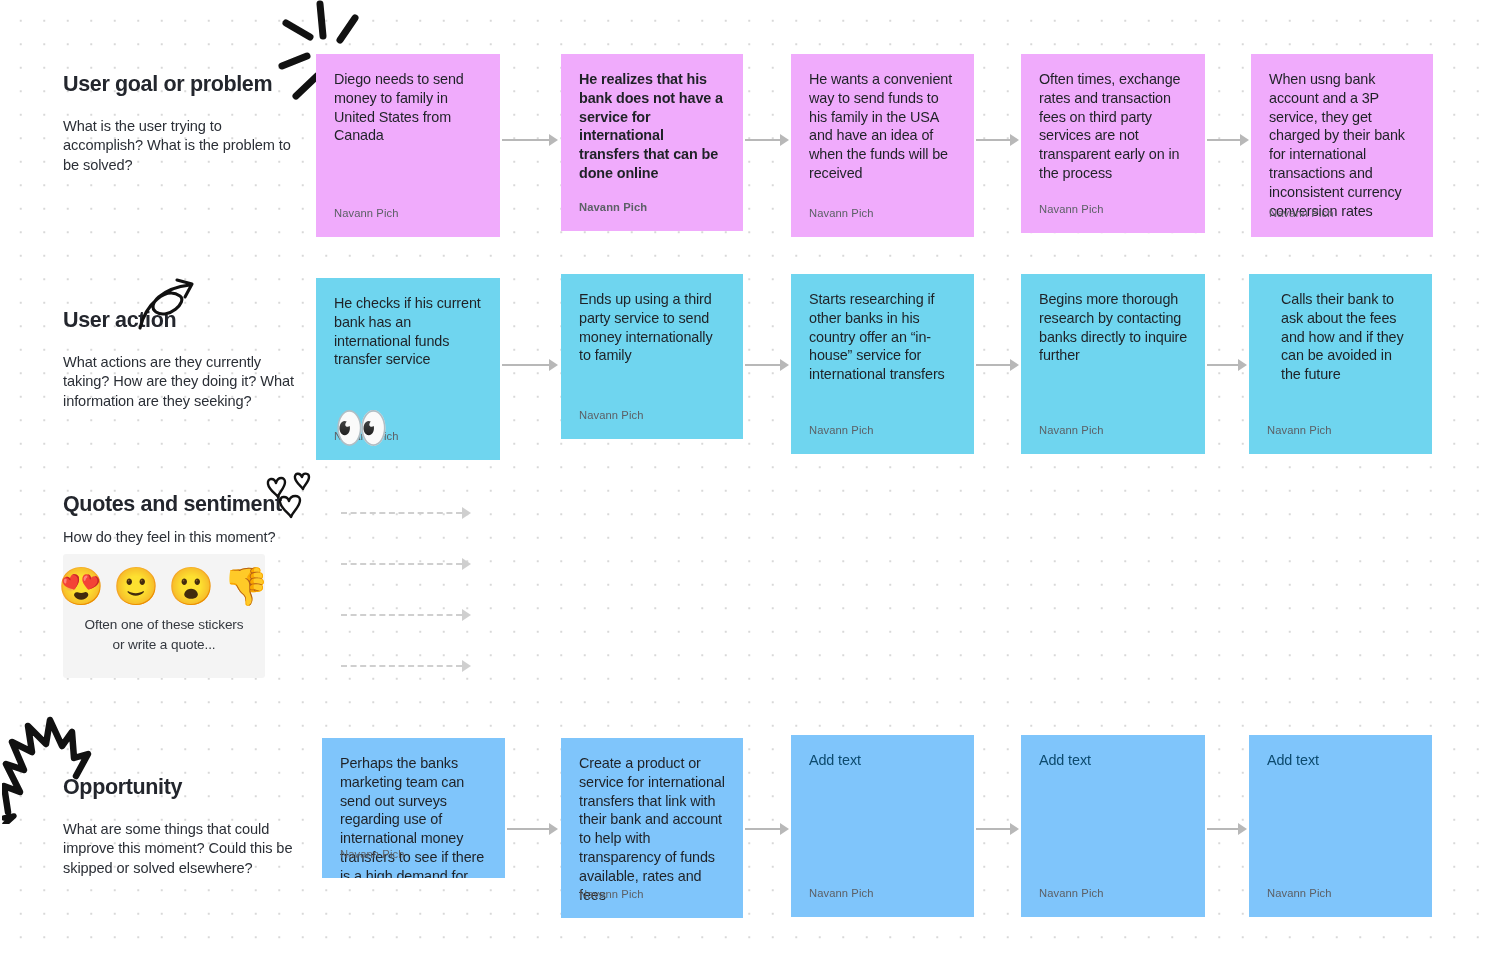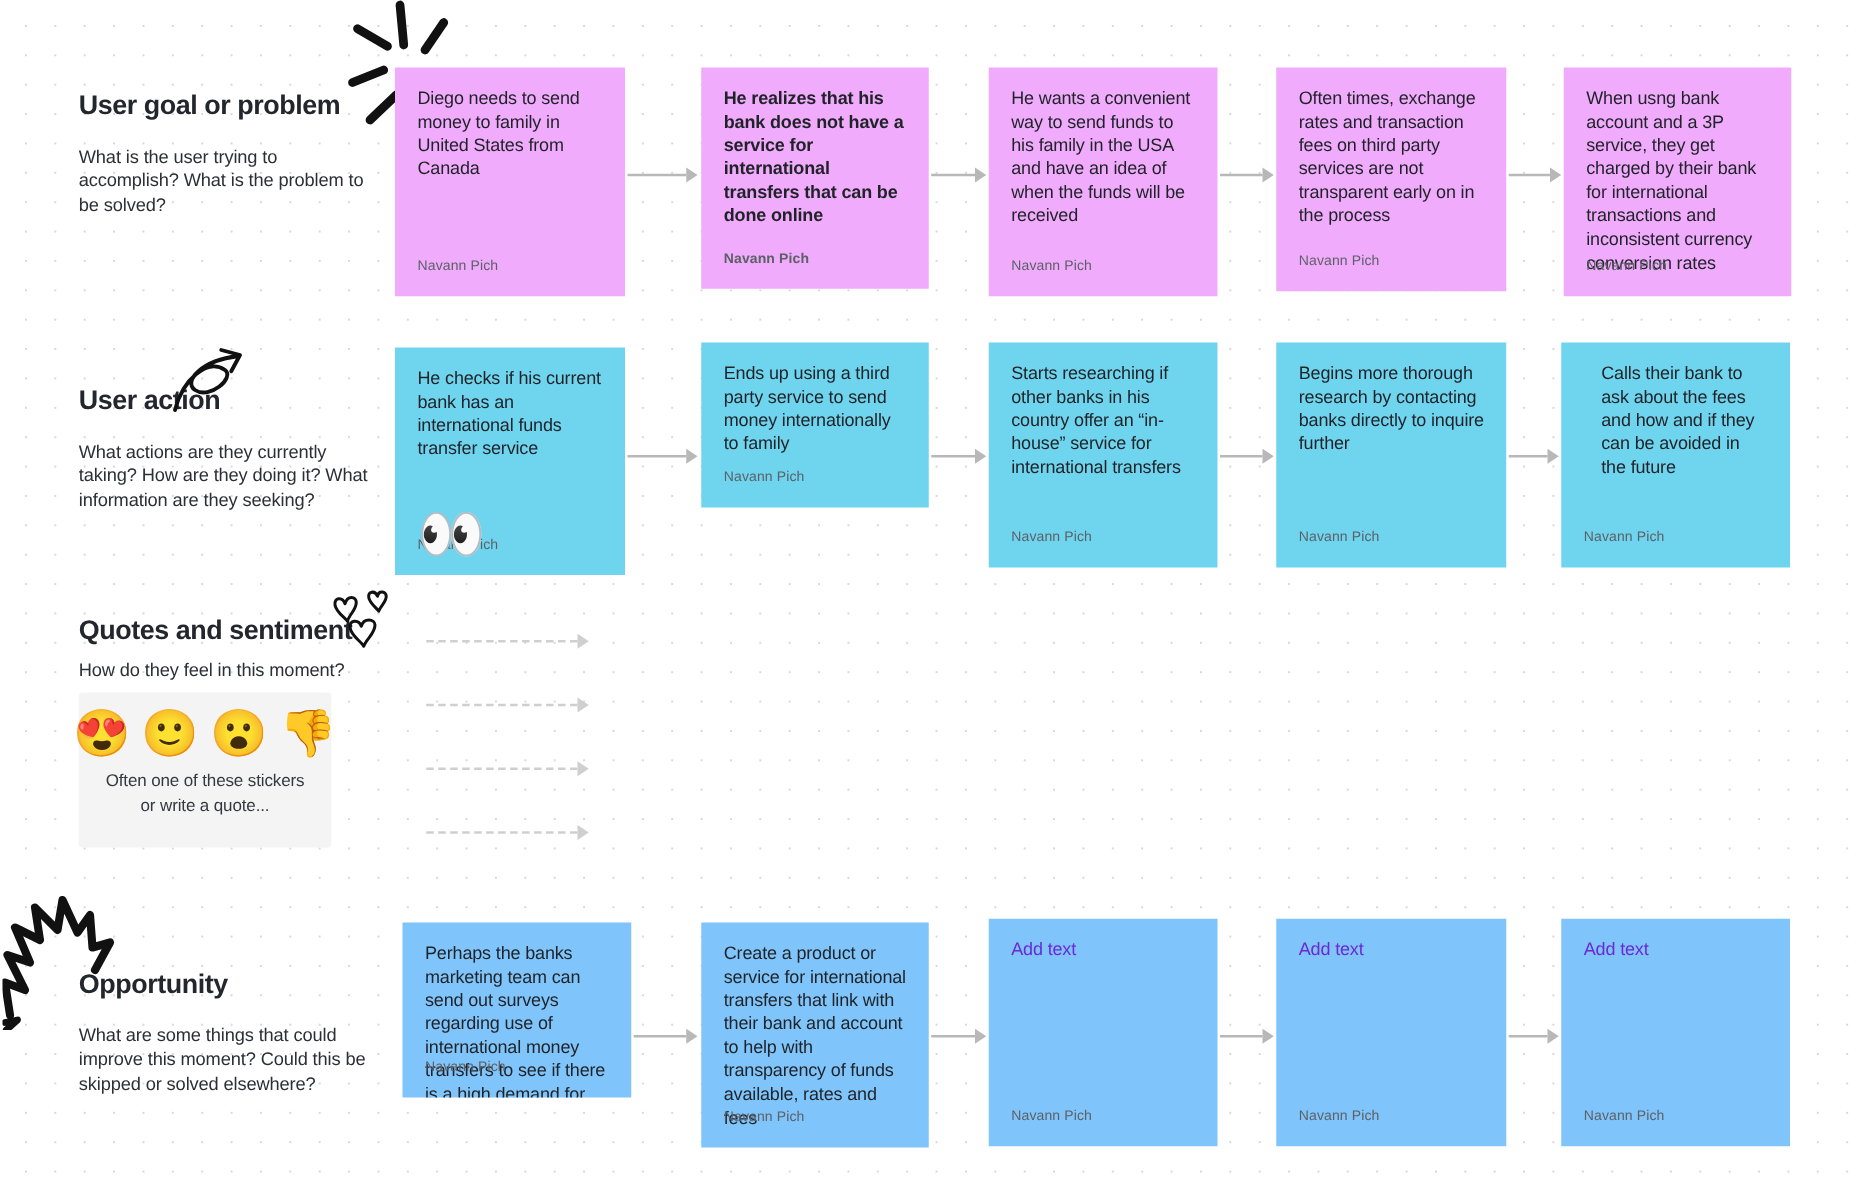--- a/index.html
+++ b/index.html
@@ -60,21 +60,21 @@
   }
   .note .note-text { white-space: pre-line; }
   .note .note-author {
     position: absolute;
     left: 18px;
     bottom: 14px;
     font-size: 11.2px;
     color: #5c6066;
     letter-spacing: 0.1px;
   }
-  .note.placeholder .note-text { color: #6d28d9; }
+  .note.placeholder .note-text { color: #0c4a6e; }
 
   .note.yellow { background: #f0abfc; }
   .note.cyan   { background: #6FD5EF; }
   .note.blue   { background: #7FC5FB; }
 
   
   .arrow { position: absolute; height: 12px; pointer-events: none; }
   .arrow .shaft {
     position: absolute;
     left: 0; top: 5px;
@@ -228,21 +228,21 @@
   <div class="arrow" style="left:1195px; top:134px; width:42px;">
       <span class="shaft" style="width:33px;"></span>
       <span class="head"></span>
     </div>
 
   <div class="note cyan" style="left:304px; top:278px; width:184px; height:182px;">
     <div class="note-text">He checks if his current bank has an international funds transfer service</div>
     <div class="note-author">Navann Pich</div>
     <div id="eyes-sticker">👀</div>
   </div>
-  <div class="note cyan" style="left:549px; top:274px; width:182px; height:132px;">
+  <div class="note cyan" style="left:549px; top:274px; width:182px; height:165px;">
     <div class="note-text">Ends up using a third party service to send money internationally to family</div>
     <div class="note-author">Navann Pich</div>
   </div>
   <div class="note cyan" style="left:779px; top:274px; width:183px; height:180px;">
     <div class="note-text">Starts researching if other banks in his country offer an “in-house” service for international transfers</div>
     <div class="note-author">Navann Pich</div>
   </div>
   <div class="note cyan" style="left:1009px; top:274px; width:184px; height:180px;">
     <div class="note-text">Begins more thorough research by contacting banks directly to inquire further</div>
     <div class="note-author">Navann Pich</div>

